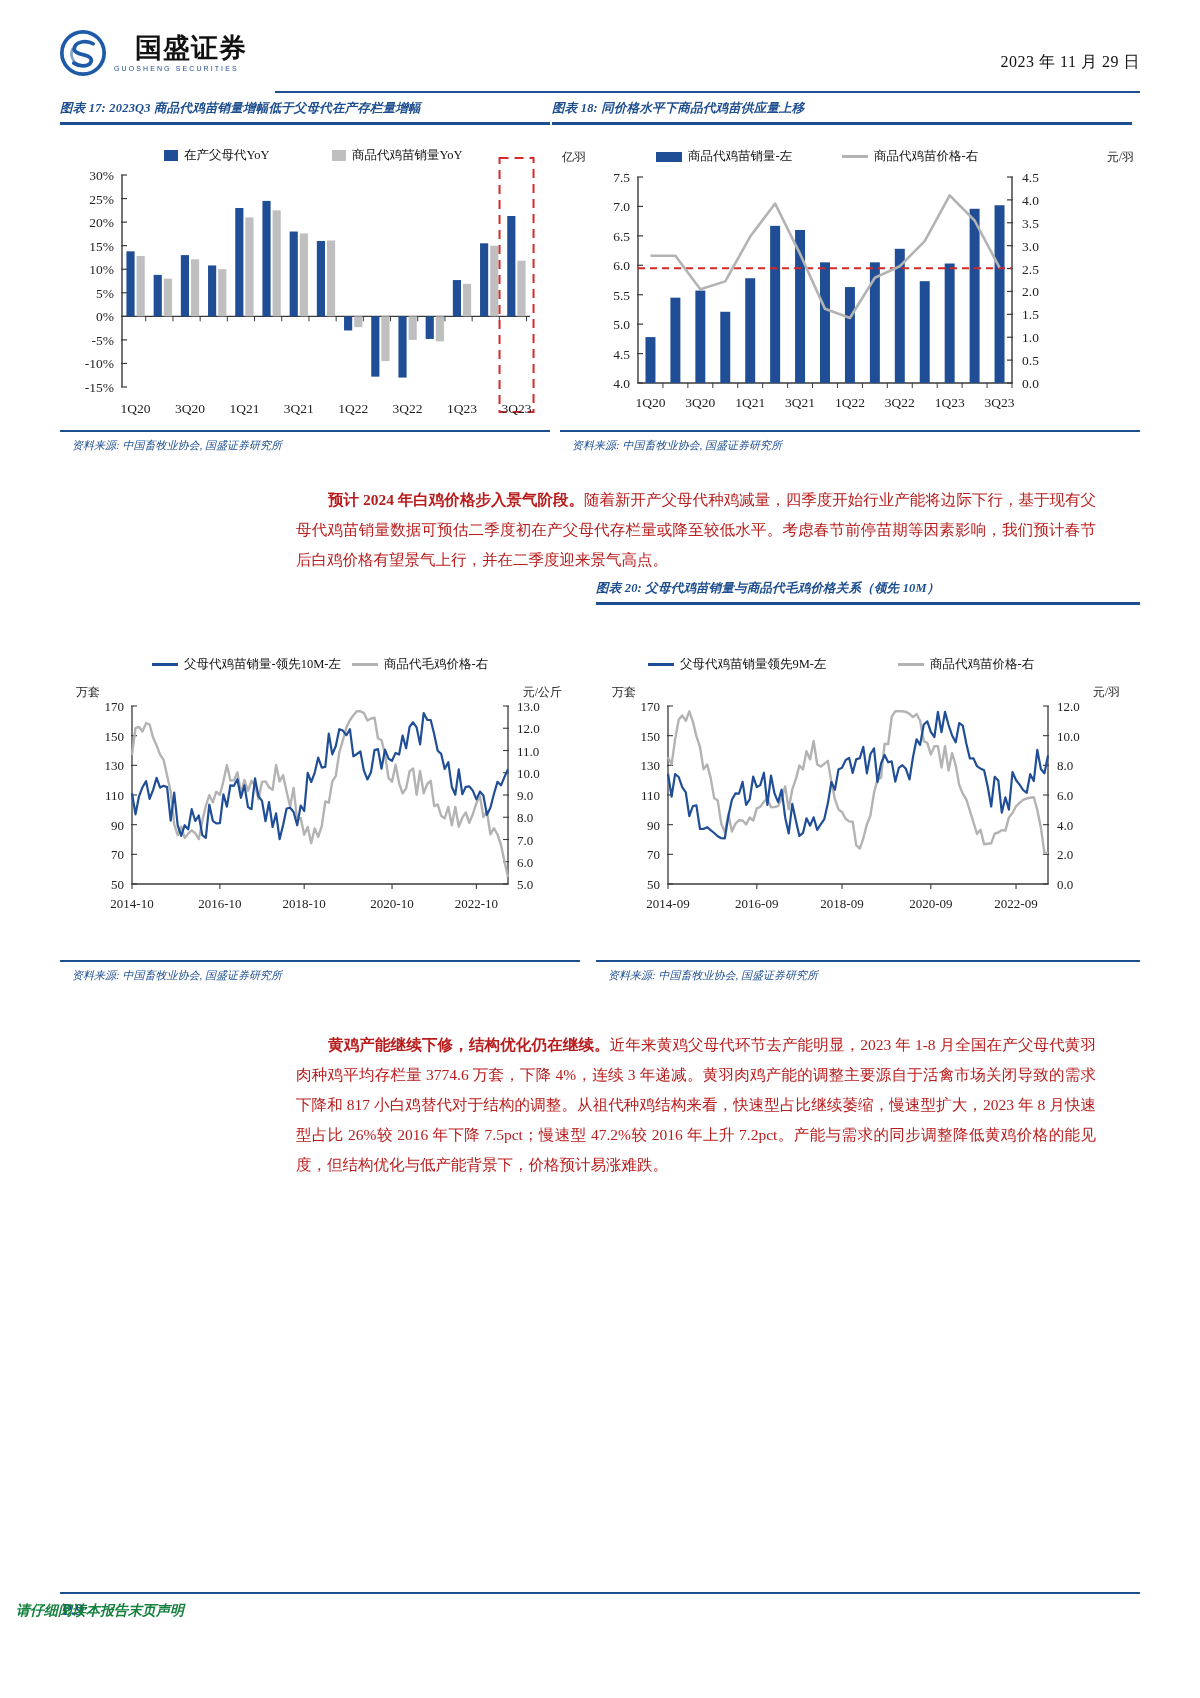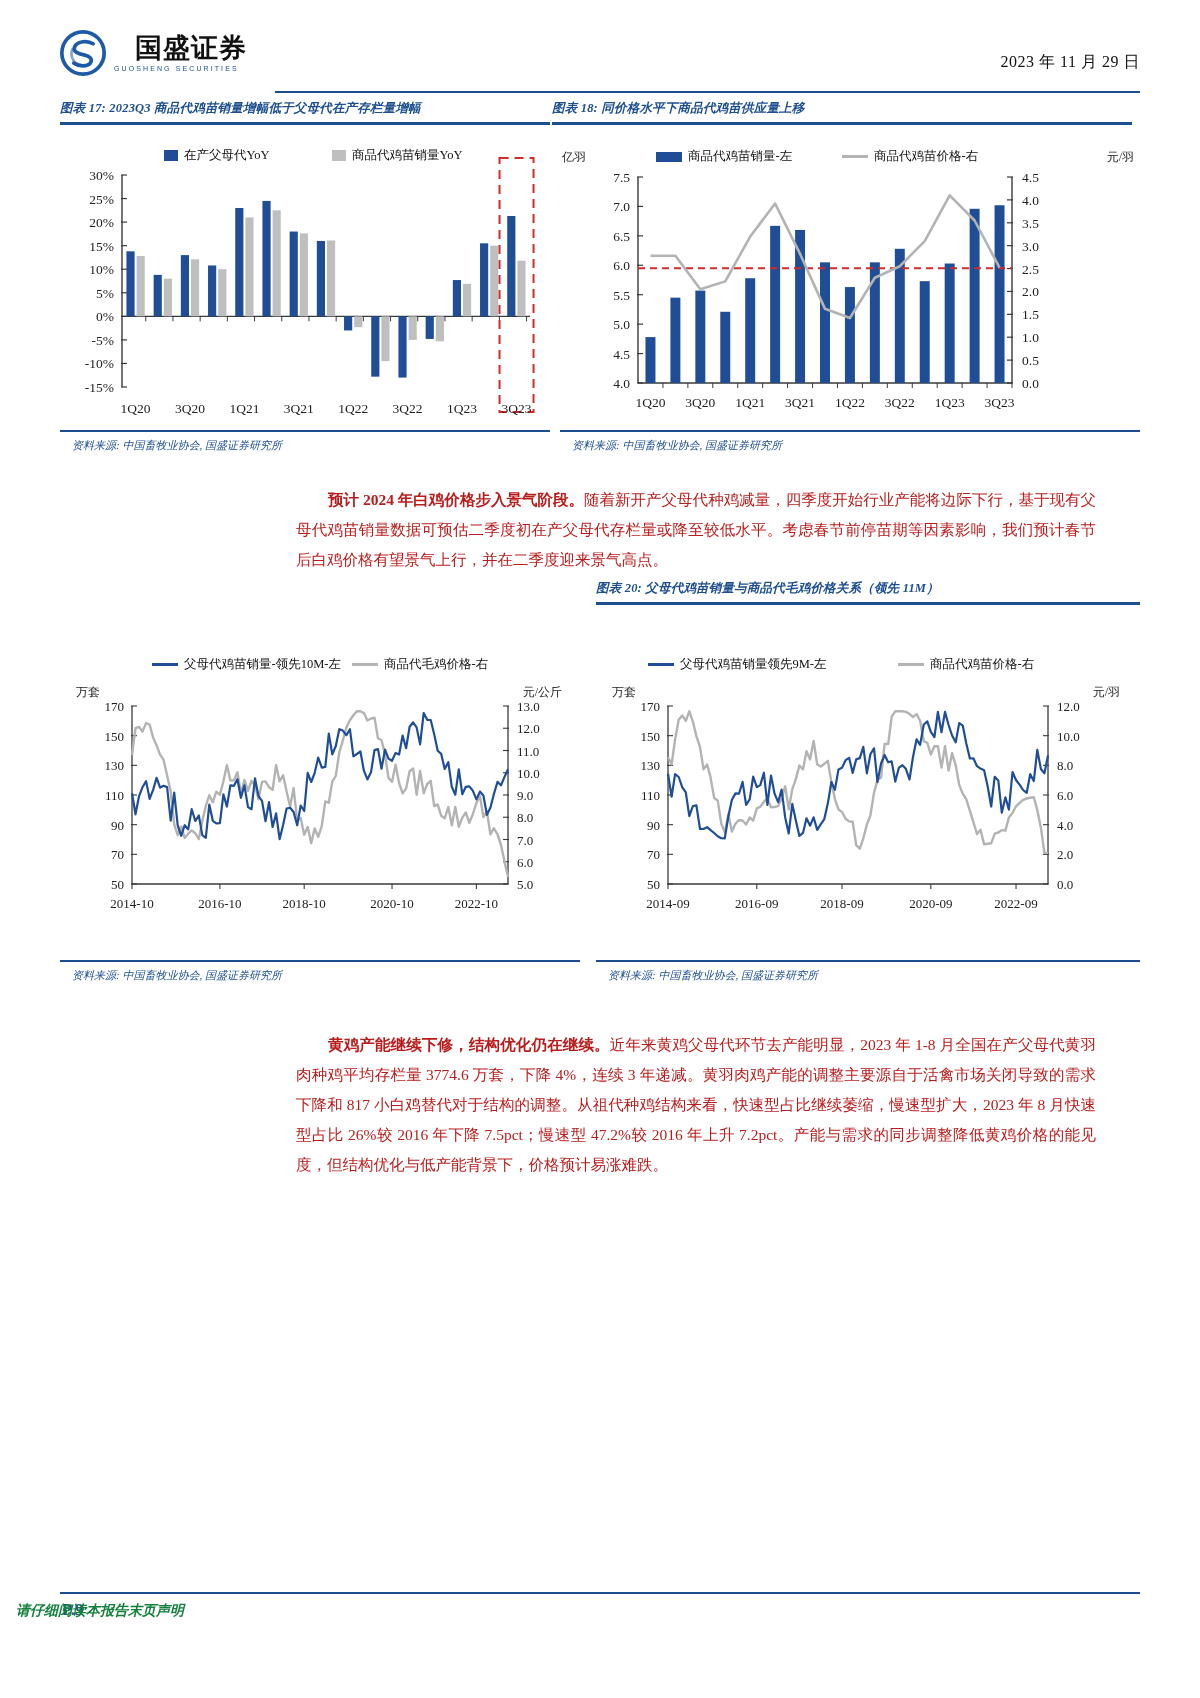--- a/index.html
+++ b/index.html
@@ -352,21 +352,21 @@
         <text x="416.3738317757009" y="290" font-family="&quot;Liberation Serif&quot;, serif" font-size="13" fill="#222" text-anchor="middle">2022-10</text>
       </svg>
   </div>
 
   <div class="panel" style="left:60px;top:960px;width:520px;">
     <div class="src-rule"></div>
     <div class="src" style="margin-top:6px;margin-left:12px;">资料来源: 中国畜牧业协会, 国盛证券研究所</div>
   </div>
 
   <div class="panel" style="left:596px;top:580px;width:544px;">
-    <div class="fig-title">图表 20: 父母代鸡苗销量与商品代毛鸡价格关系（领先 11M）</div>
+    <div class="fig-title">图表 20: 父母代鸡苗销量与商品代毛鸡价格关系（领先 10M）</div>
     <div class="fig-rule" style="margin-top:5px;width:544px;"></div>
   </div>
 
   <div class="chart" style="left:596px;top:618px;width:544px;height:320px;">
     <div class="legend" style="left:52px;top:38px;">
       <span class="lg-sw-line" style="background:#1f4e96;height:3px;"></span>
       <span>父母代鸡苗销量领先9M-左</span>
     </div>
     <div class="legend" style="left:302px;top:38px;">
       <span class="lg-sw-line" style="background:#b3b3b3;height:3px;"></span>

